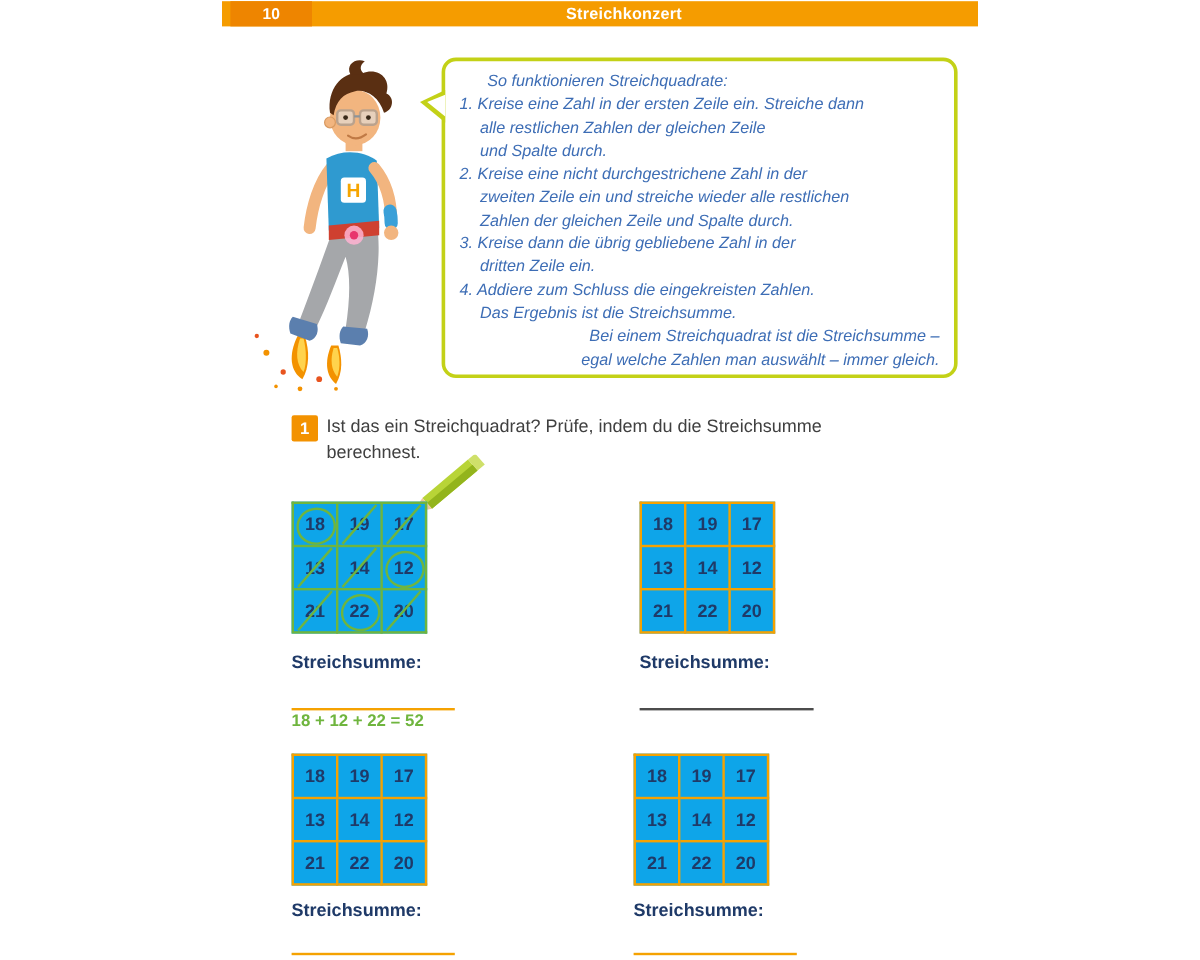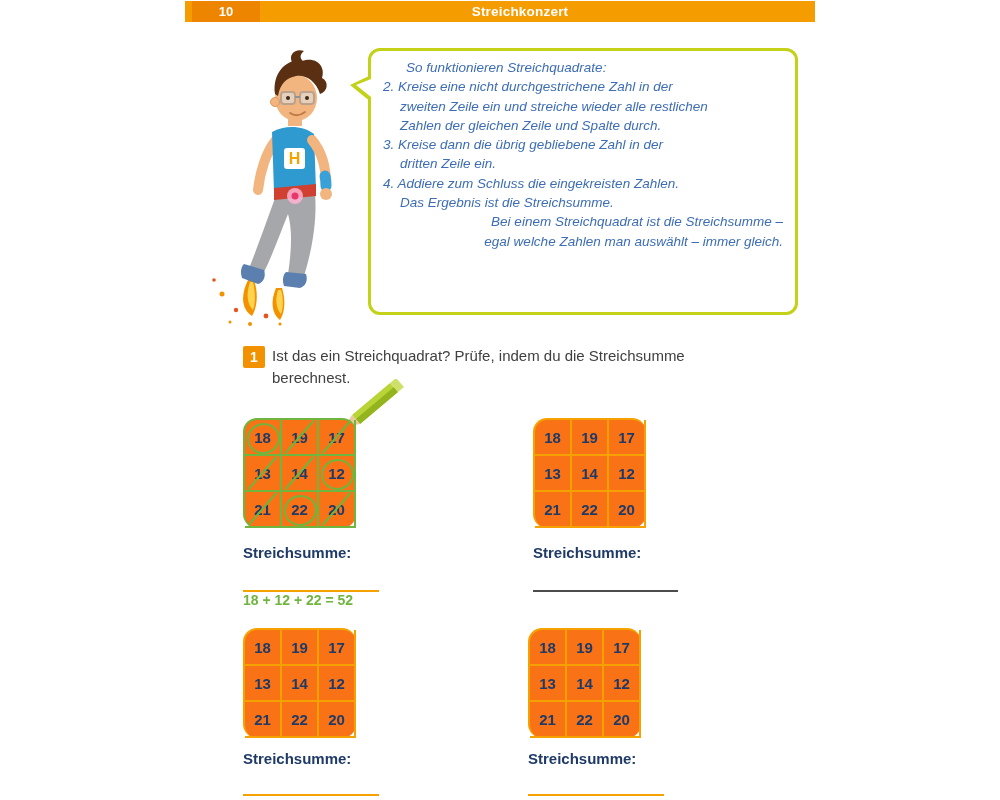--- a/index.html
+++ b/index.html
@@ -31,21 +31,21 @@
   .bubble-outro { white-space:pre-line;text-align:right; }
 
   
   .task-num { position:absolute; left:243px; top:346px; width:22px; height:22px; background:#f39200; color:#fff;
               font-weight:bold; font-size:14px; text-align:center; line-height:22px; border-radius:2px; }
   .task-text { position:absolute; left:272px; top:345px; width:460px; font-size:15px; line-height:22px;
                color:#404040; white-space:pre-line; }
 
   
   .grid { position:absolute; display:grid; grid-template-columns:repeat(3,37px); grid-auto-rows:36px;
-          border-top:2px solid var(--gc); border-left:2px solid var(--gc); background:#f97316;border-radius:14px; }
+          border-top:2px solid var(--gc); border-left:2px solid var(--gc); background:#0ea5e9; }
   .grid-green { --gc:#6fb53e; }
   .grid-orange { --gc:#f5a201; }
   .cell { position:relative; border-right:2px solid var(--gc); border-bottom:2px solid var(--gc);
           display:flex; align-items:center; justify-content:center;
           font-size:15px; font-weight:700; color:#1f3a68; }
   .cell.circled::after { content:""; position:absolute; left:2px; top:3px; width:29px; height:27px;
           border:2px solid #6fb53e; border-radius:50%; transform:rotate(-10deg); }
   .cell.struck::before { content:""; position:absolute; left:-4px; top:16px; width:43px;
           border-top:2px solid #6fb53e; transform:rotate(-49deg); }
 
@@ -103,20 +103,23 @@
       <line x1="103" y1="49" x2="108" y2="49" stroke="#8d9499" stroke-width="2"></line>
       <circle cx="96" cy="50" r="2" fill="#3a2a1a"></circle>
       <circle cx="115" cy="50" r="2" fill="#3a2a1a"></circle>
       <path d="M98 65 Q105 70 113 64" stroke="#c07a45" stroke-width="1.8" fill="none" stroke-linecap="round"></path>
     </svg>
   </div>
 
   <div class="bubble">
     <div class="bubble-tail"></div>
     <div class="bubble-intro">So funktionieren Streichquadrate:</div>
+    <div class="bubble-item">1. Kreise eine Zahl in der ersten Zeile ein. Streiche dann
+alle restlichen Zahlen der gleichen Zeile
+und Spalte durch.</div>
     <div class="bubble-item">2. Kreise eine nicht durchgestrichene Zahl in der
 zweiten Zeile ein und streiche wieder alle restlichen
 Zahlen der gleichen Zeile und Spalte durch.</div>
     <div class="bubble-item">3. Kreise dann die übrig gebliebene Zahl in der
 dritten Zeile ein.</div>
     <div class="bubble-item">4. Addiere zum Schluss die eingekreisten Zahlen.
 Das Ergebnis ist die Streichsumme.</div>
     <div class="bubble-outro">Bei einem Streichquadrat ist die Streichsumme –
 egal welche Zahlen man auswählt – immer gleich.</div>
   </div>

